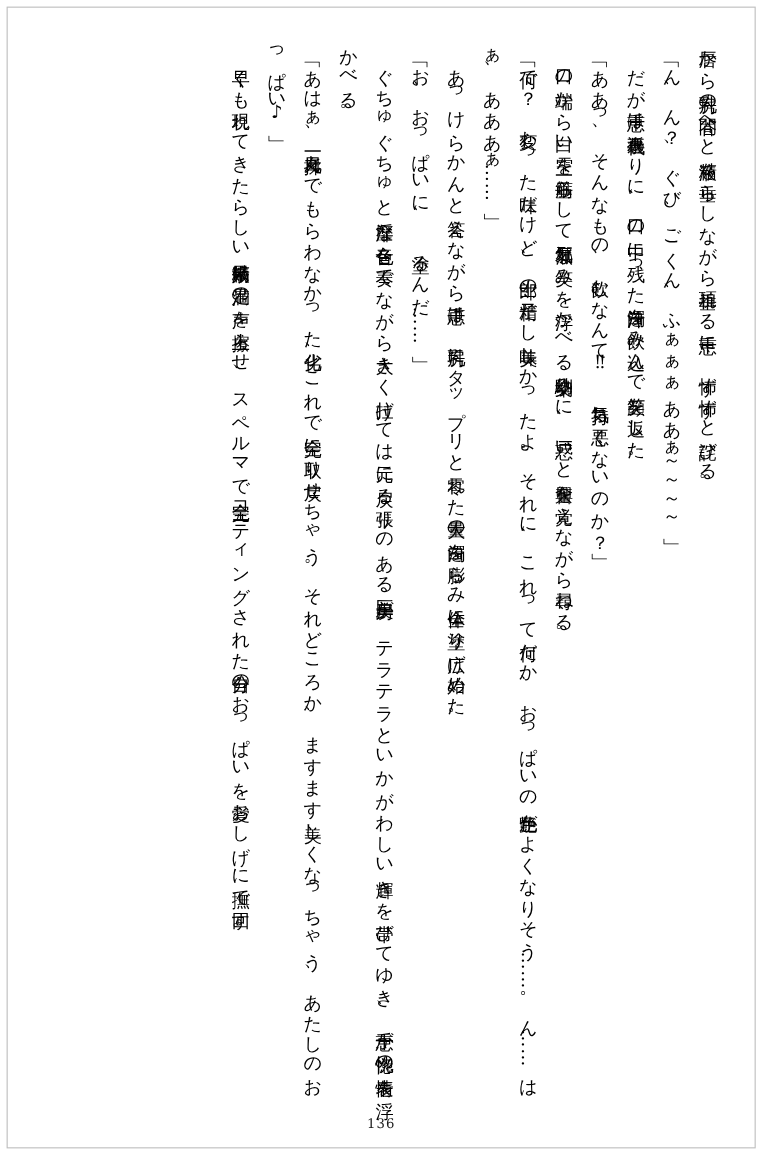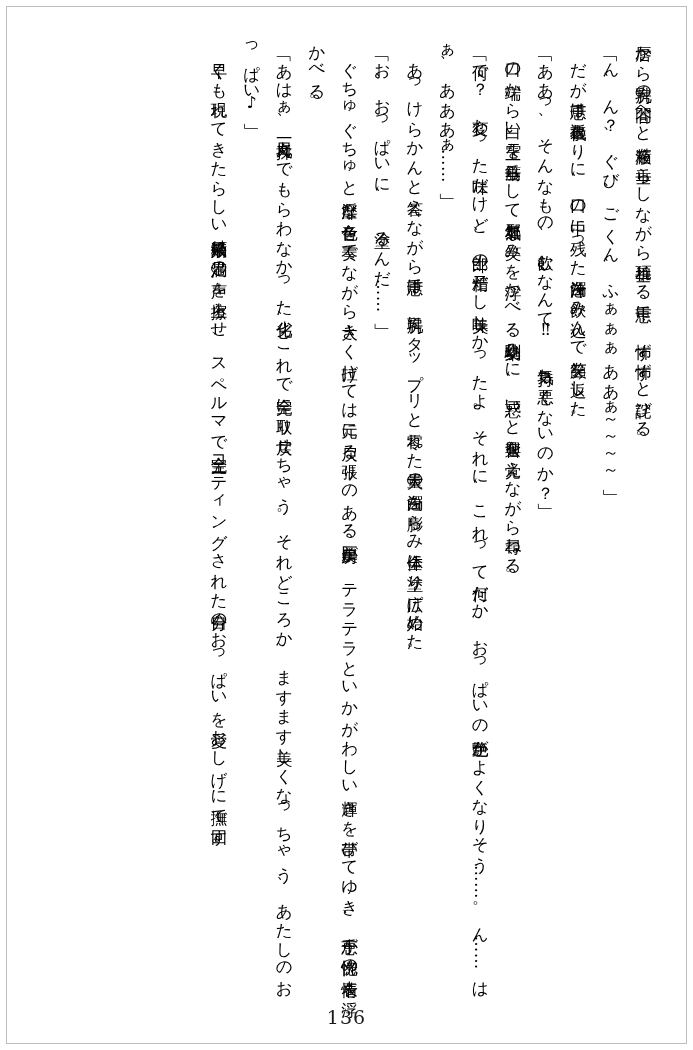--- a/index.html
+++ b/index.html
@@ -64,21 +64,21 @@
     text-indent: 0;
   }
 
   #page-number {
     position: absolute;
     left: 0;
     right: 0;
     bottom: 22px;
     text-align: center;
     font-family: "DejaVu Serif", serif;
-    font-size: 19px;
+    font-size: 12px;
     letter-spacing: 1px;
     color: #1a1a1a;
   }
 </style>
 </head>
 <body>
 
 <div id="page">
 
   <div id="page-frame"></div>

